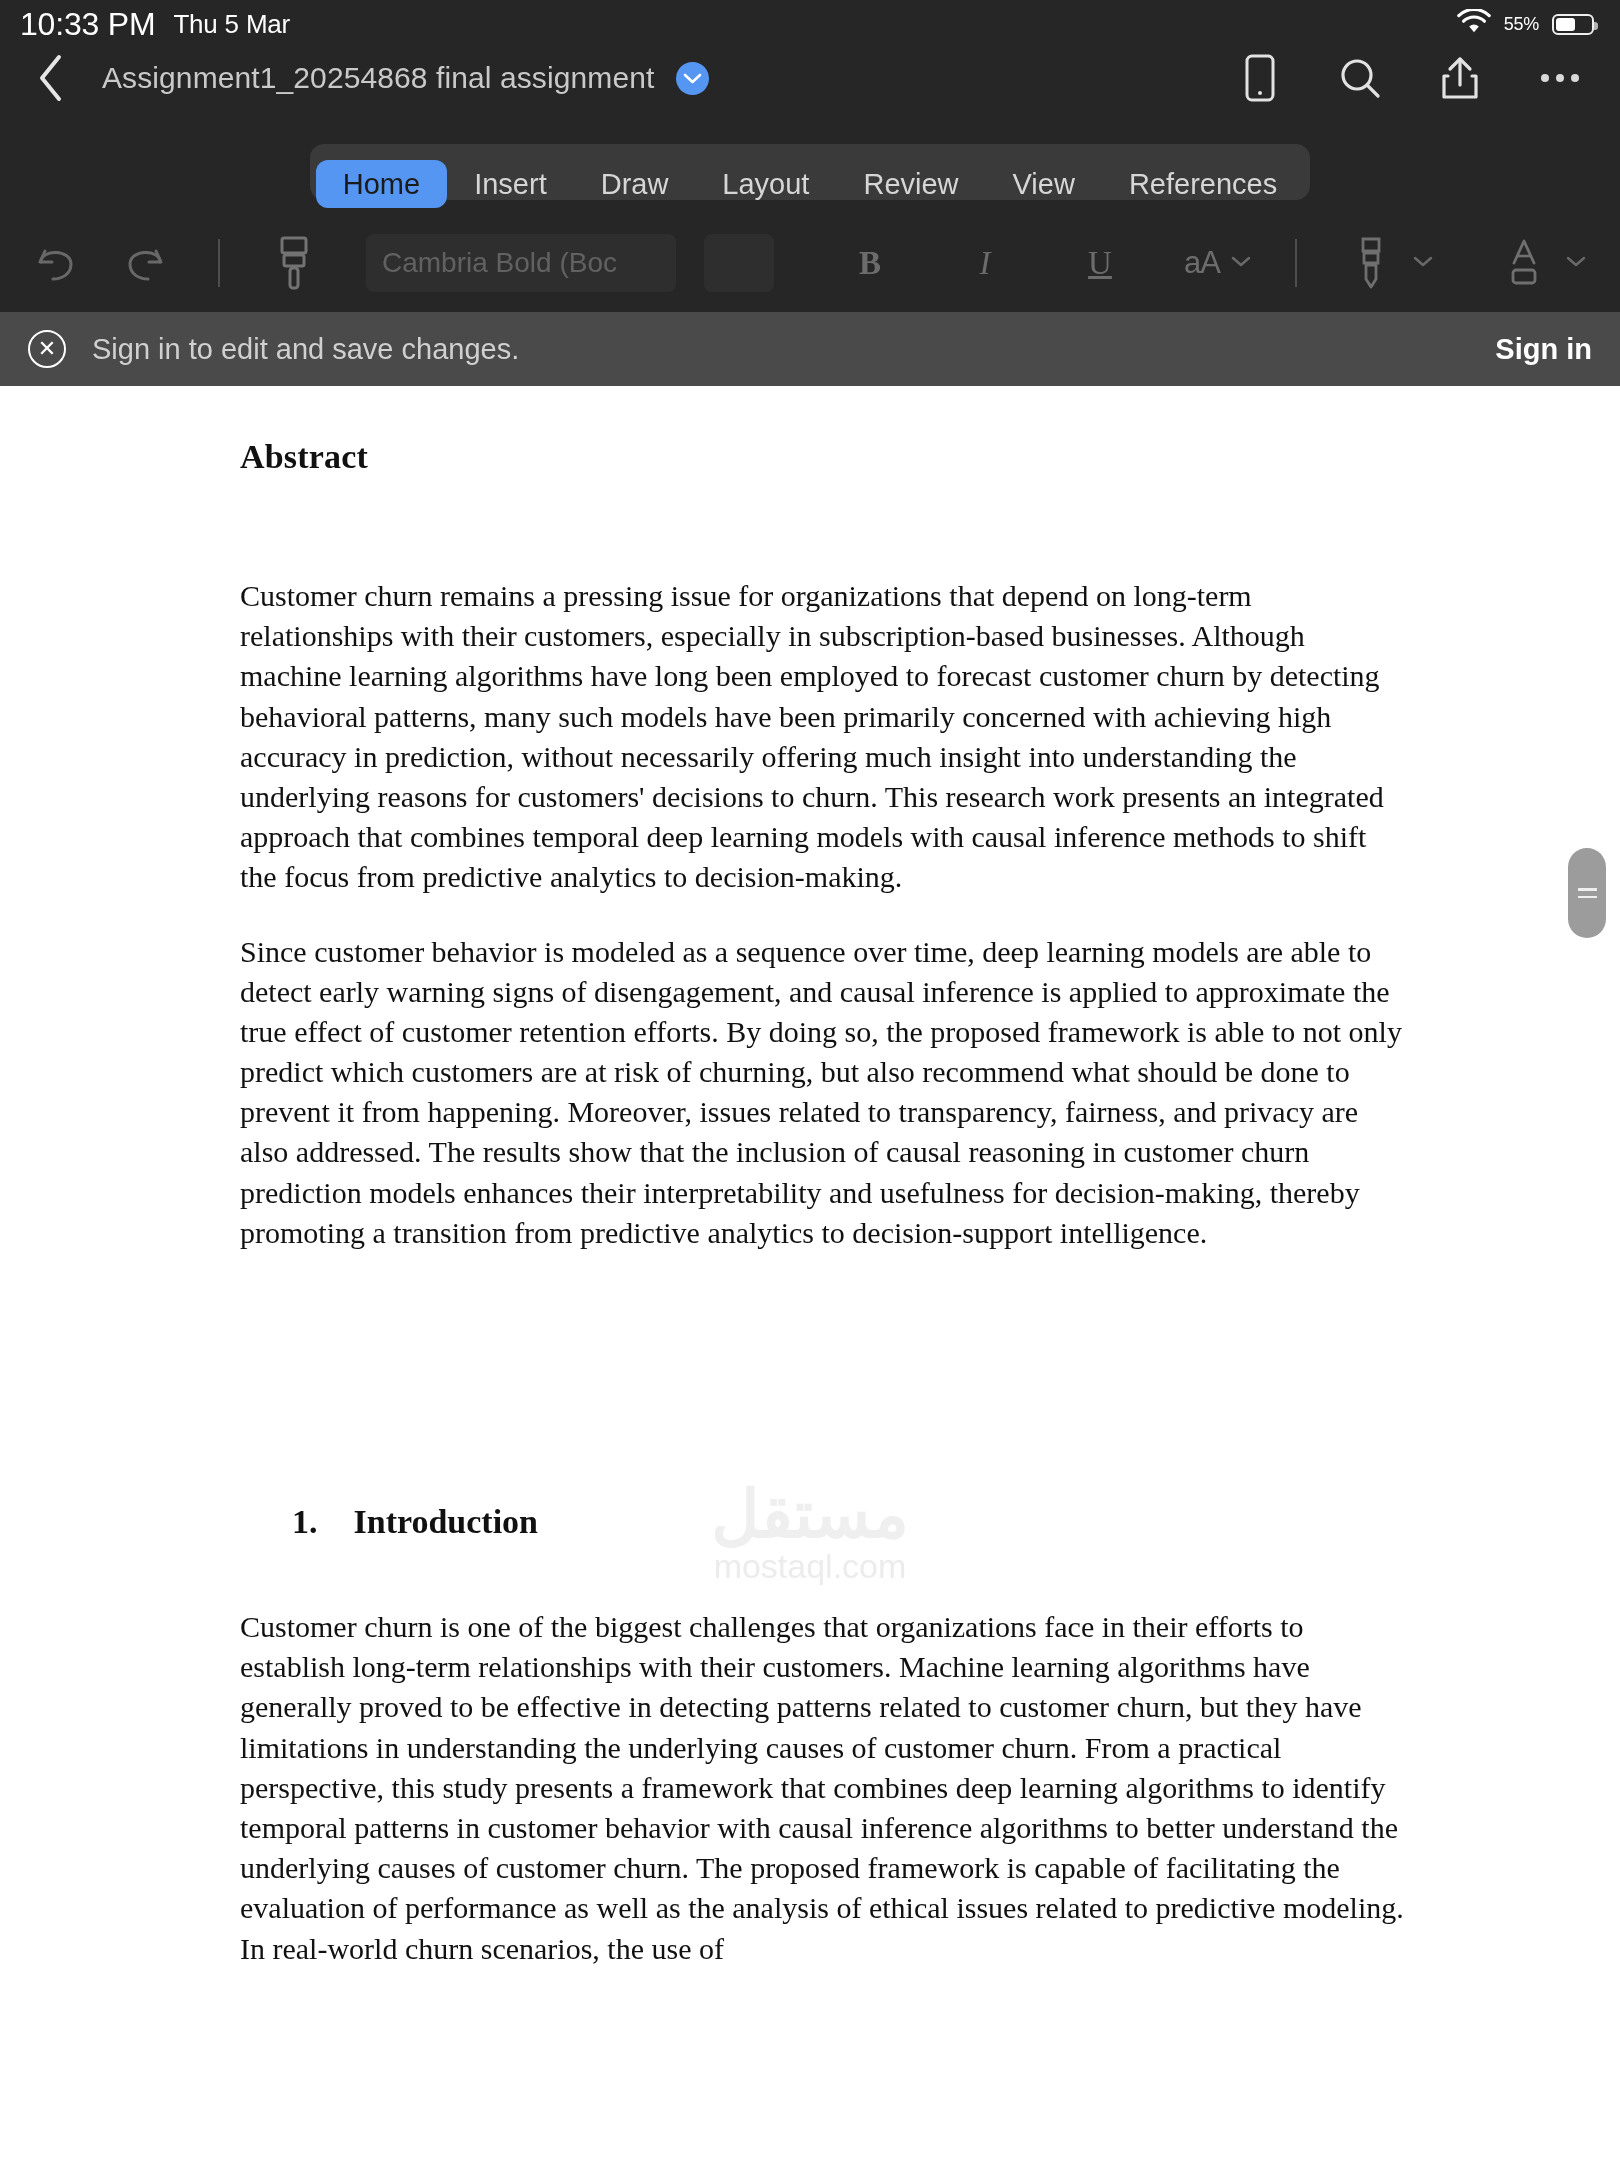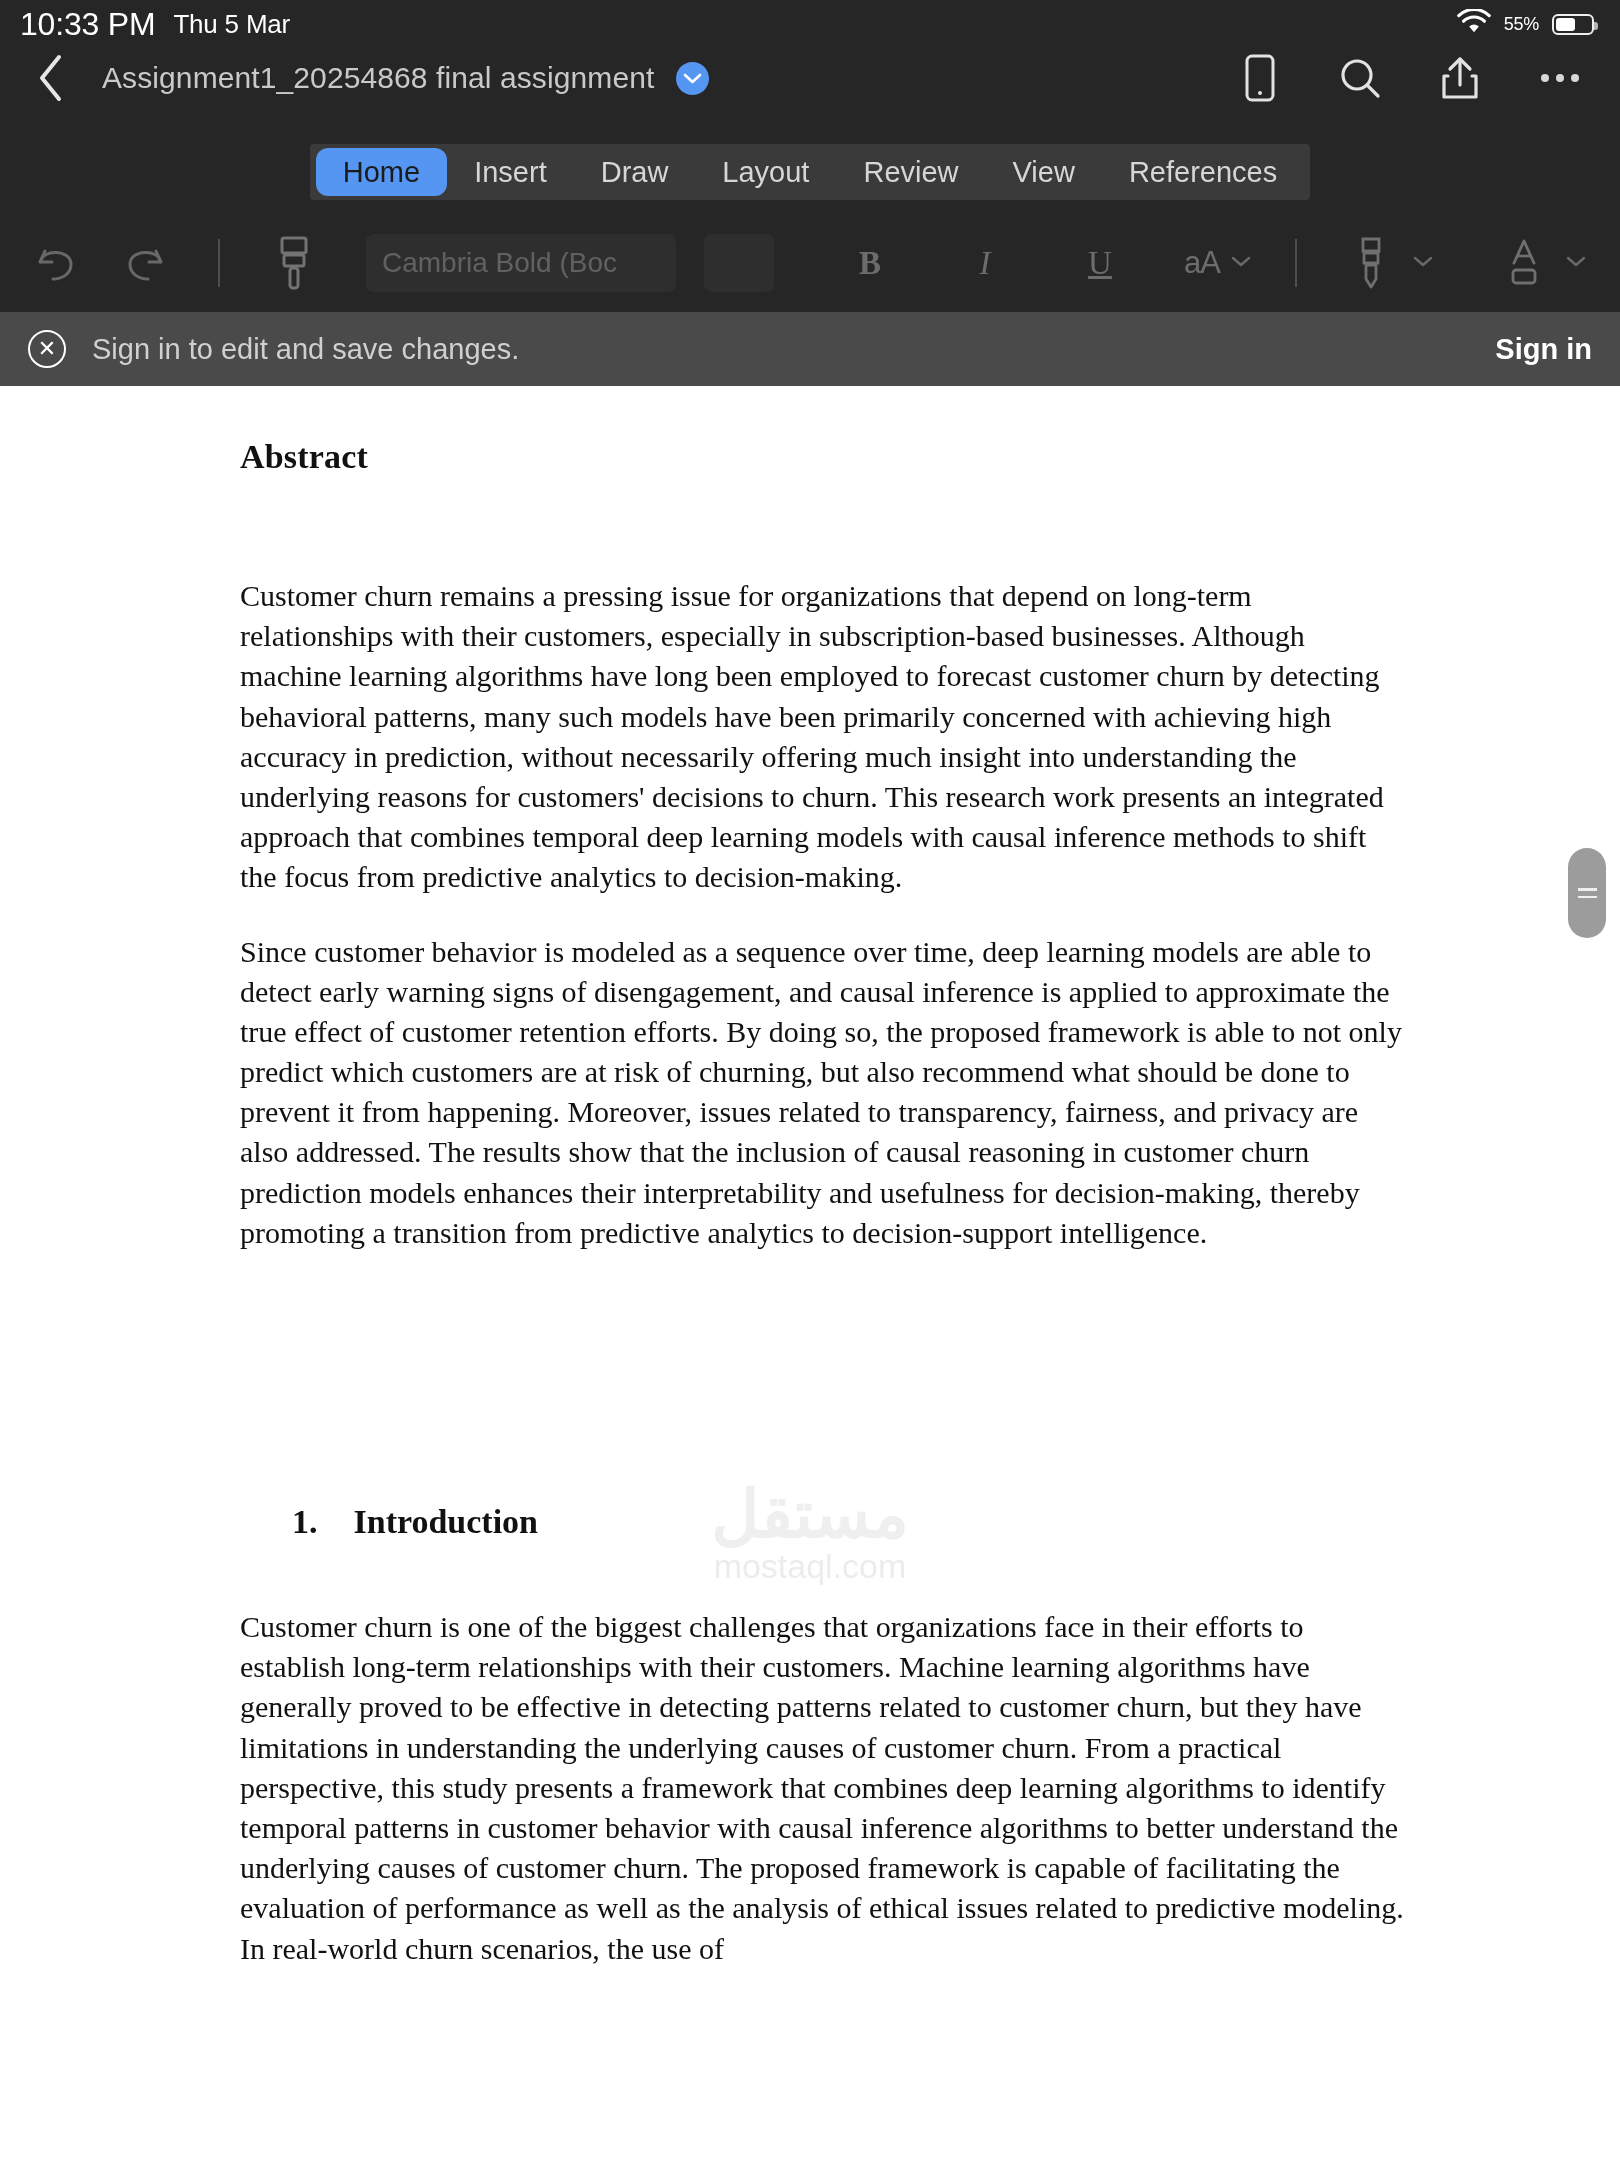--- a/index.html
+++ b/index.html
@@ -58,22 +58,22 @@
   .title-icon { width: 48px; height: 48px; display: flex; align-items: center; justify-content: center; }
   .ellipsis { display: flex; gap: 7px; align-items: center; }
   .ellipsis i { width: 8px; height: 8px; border-radius: 50%; background: #d8d8d8; display: block; }
 
   
   .ribbon-tabs-wrap {
     position: absolute; top: 144px; left: 0; width: 1620px; height: 62px;
     display: flex; justify-content: center;
   }
   .ribbon-tabs {
-    background: #3a3a3a; border-radius: 4px; height: 56px;
-    display: flex; align-items: center; padding: 16px 6px; gap: 0;
+    background: #3a3a3a; border-radius: 14px; height: 56px;
+    display: flex; padding: 16px 6px; gap: 0;
   }
   .tab {
     height: 48px; padding: 0 27px; border-radius: 12px;
     display: flex; align-items: center; justify-content: center;
     color: #d6d6d6; font-size: 29px; white-space: nowrap;
   }
   .tab.active { background: #5596f3; color: #1b1b1b; }
 
   
   .toolbar {

